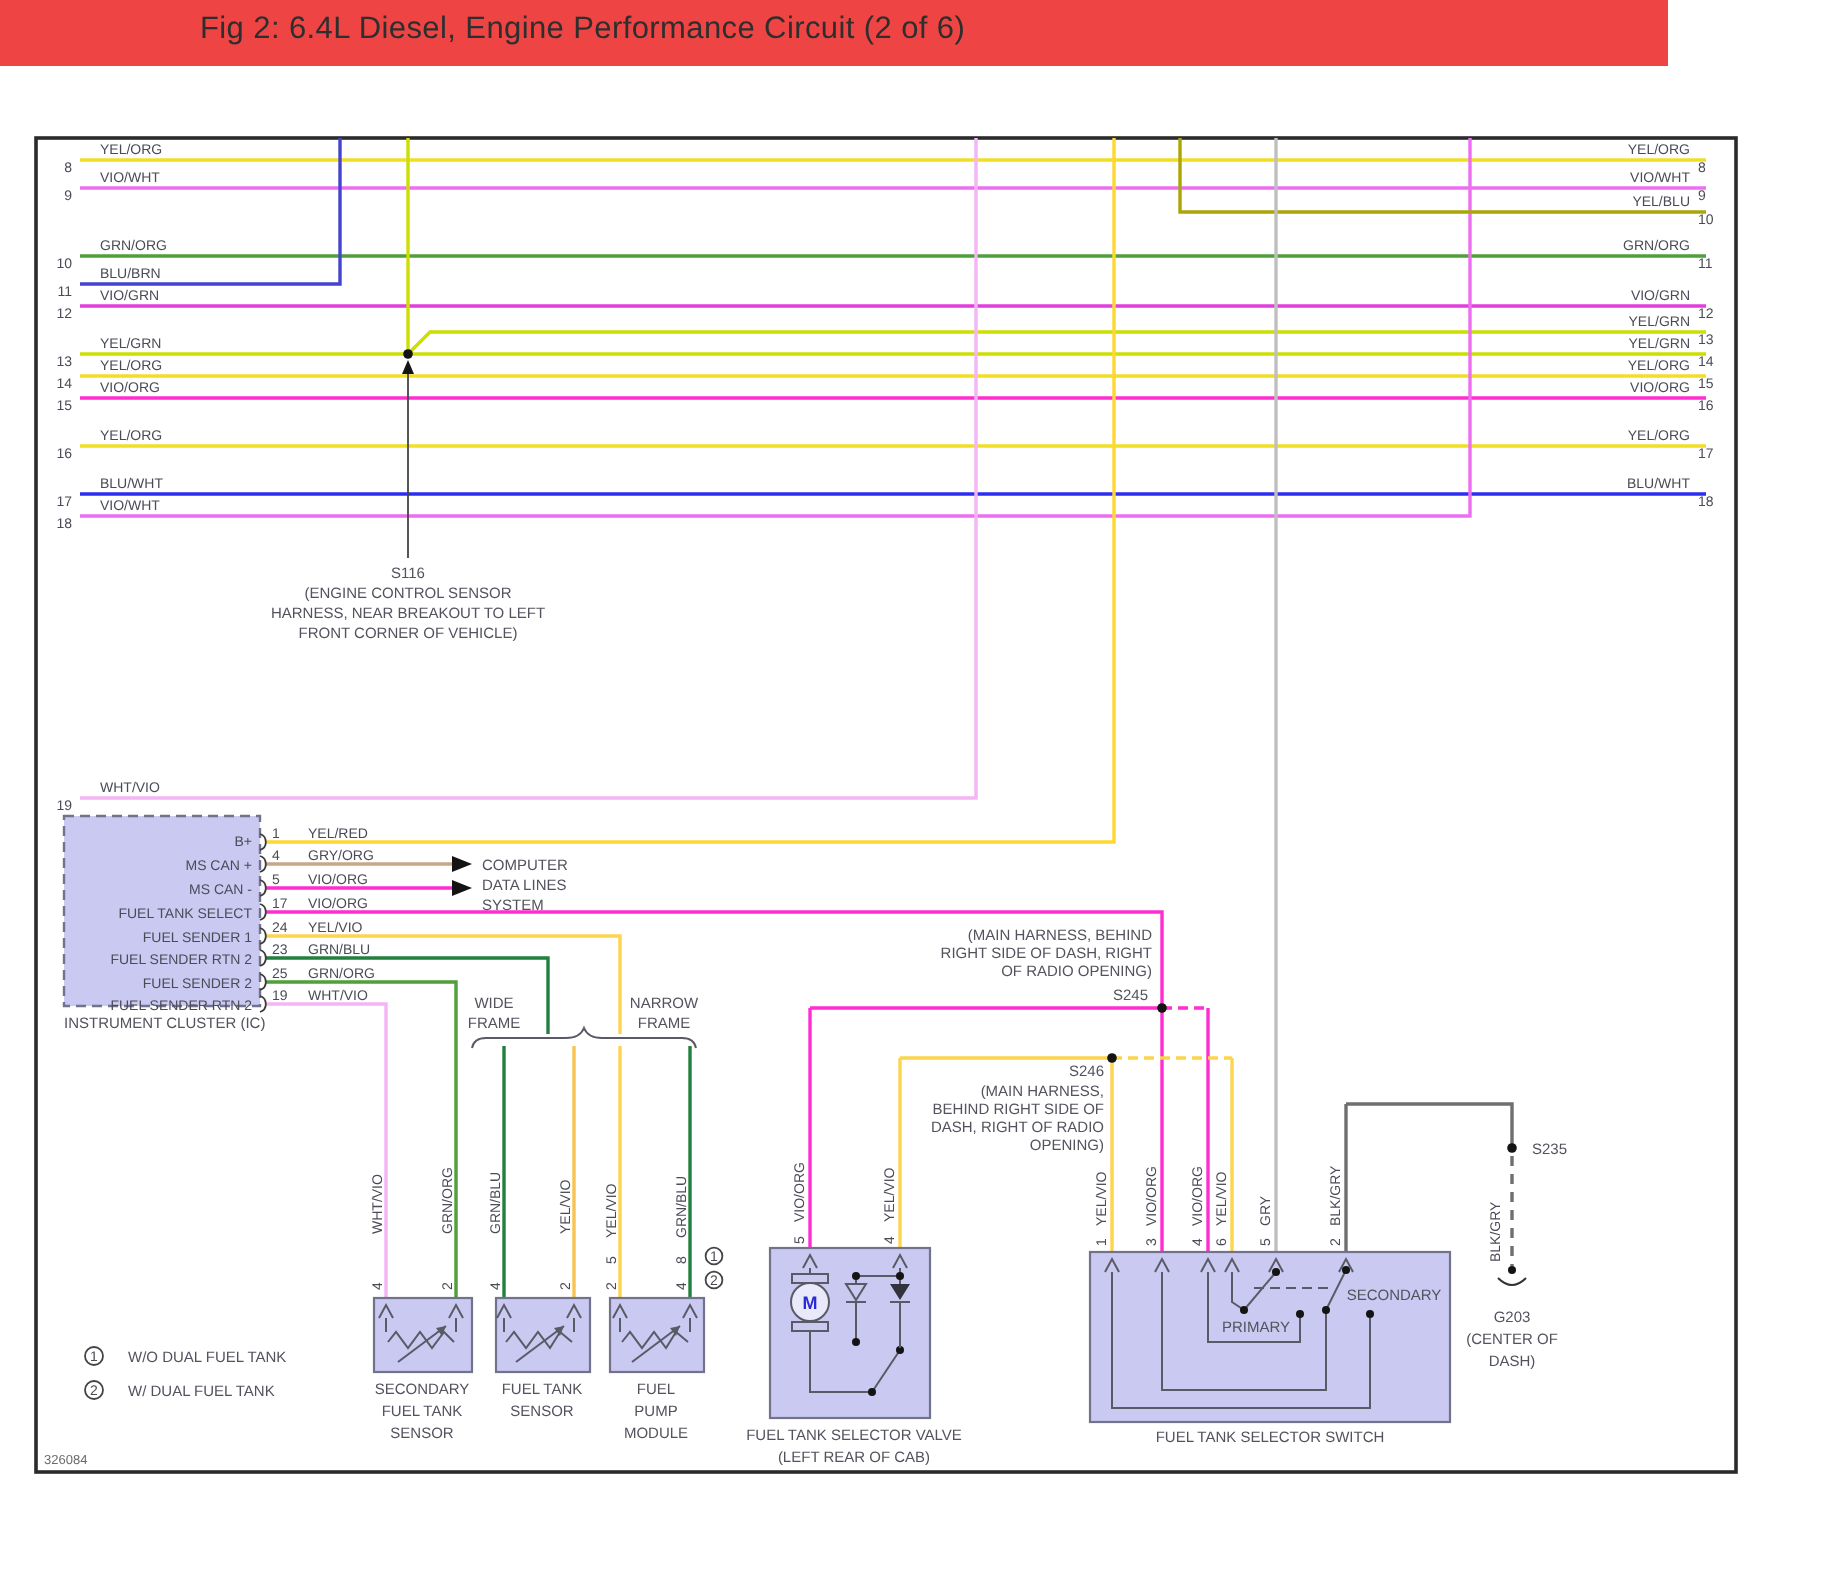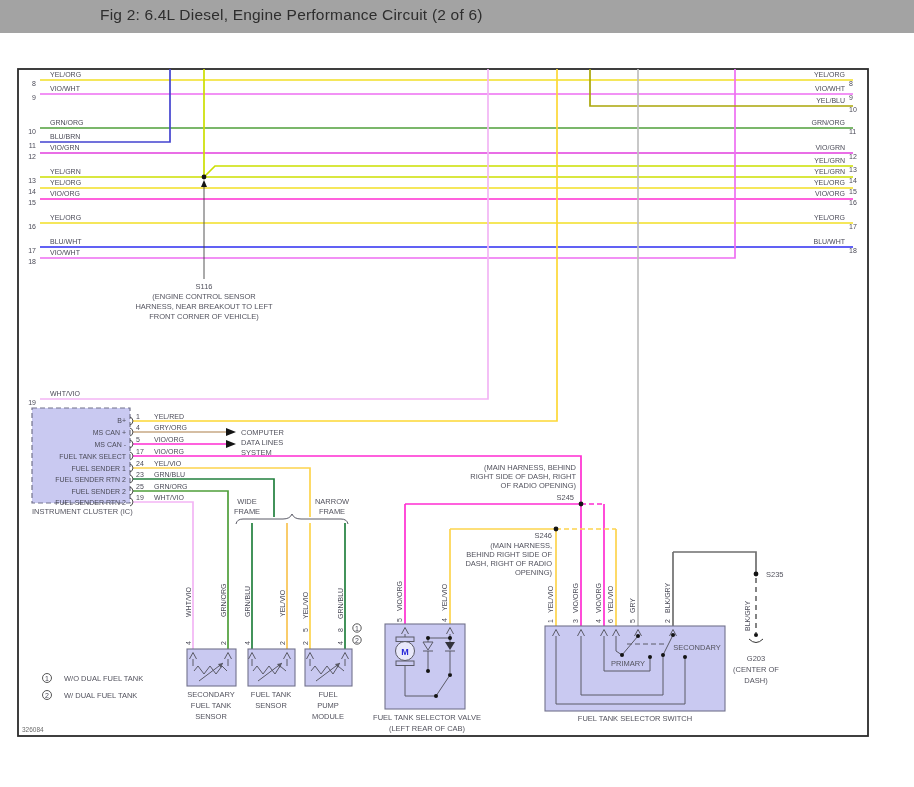--- a/index.html
+++ b/index.html
@@ -1,17 +1,17 @@
 <!DOCTYPE html>
 <html><head>
 <meta charset="utf-8">
 <style>
   html,body{margin:0;padding:0;background:#ffffff;width:914px;height:787px;overflow:hidden;
     font-family:"Liberation Sans", sans-serif;}
-  .titlebar{position:absolute;left:0;top:0;width:914px;height:33px;background:#a3a3a3;}
+  .titlebar{position:absolute;left:0;top:0;width:834px;height:33px;background:#ef4444;}
   .titlebar span{position:absolute;left:100px;top:6px;font-size:15.5px;color:#2e2e2e;letter-spacing:.2px;}
   svg{position:absolute;left:0;top:33px;}
   text{font-family:"Liberation Sans", sans-serif;}
   .wl{font-size:7px;fill:#4b4b58;}               
   .pn{font-size:7px;fill:#4b4b58;}               
   .bl{font-size:7.5px;fill:#53535e;}             
   .rl{font-size:7px;fill:#4b4b58;}               
   .mono-dot{fill:#141414;}
   .iw{stroke:#5a5a66;stroke-width:1;fill:none;}  
   .chev{stroke:#5a5a66;stroke-width:1;fill:none;}

